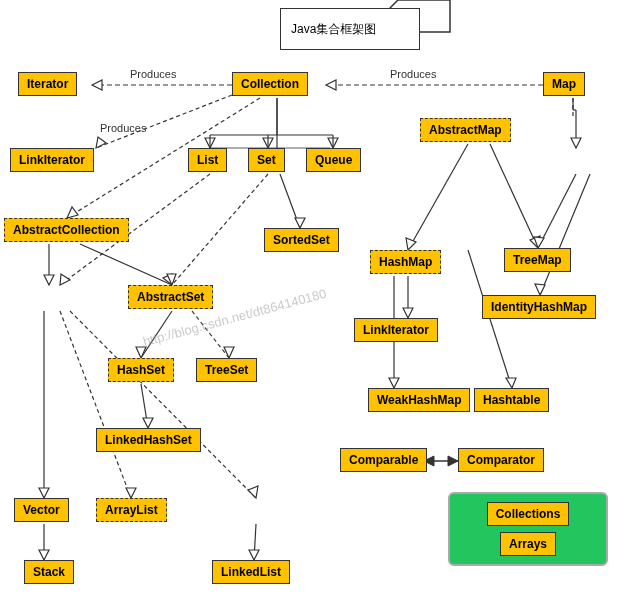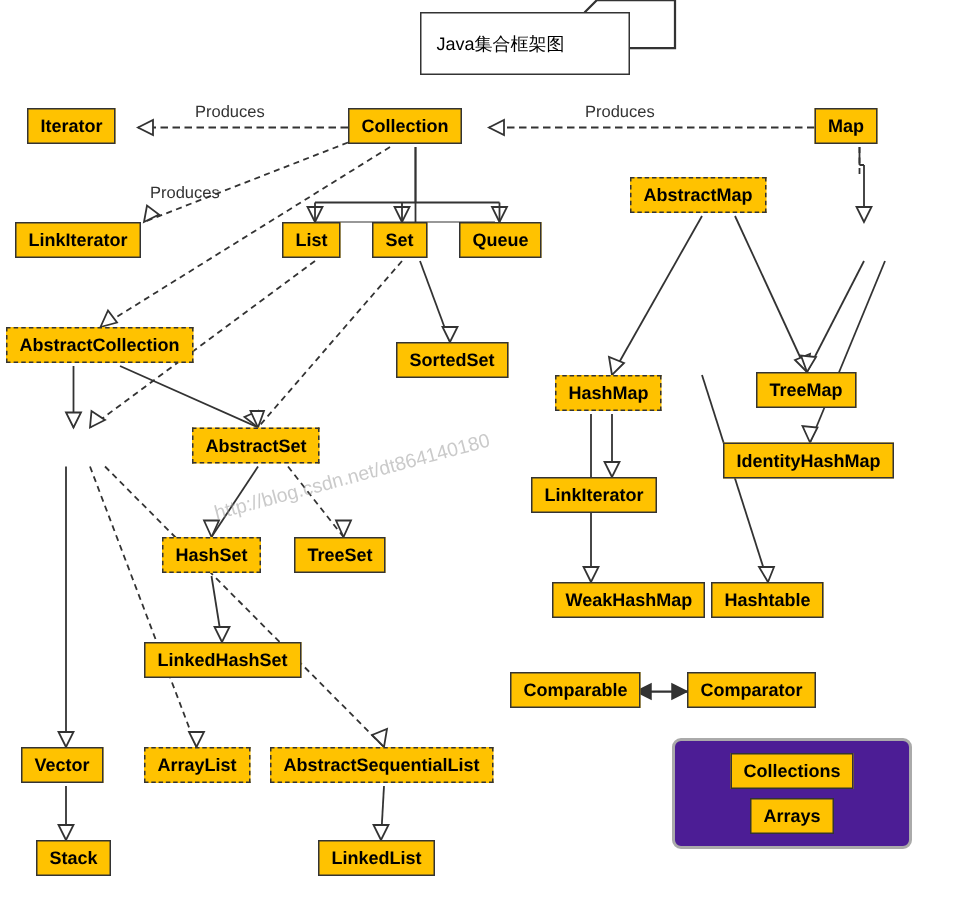--- a/index.html
+++ b/index.html
@@ -41,21 +41,21 @@
     .node-title {
       position: absolute;
       background: #fff;
       border: 1.5px solid #333;
       padding: 4px 10px;
       text-align: center;
       font-size: 12px;
     }
     .legend-box {
       position: absolute;
-      background: #4c1d95;
+      background: #22c55e;
       border: 2px solid #aaa;
       border-radius: 6px;
       padding: 8px;
       display: flex;
       flex-direction: column;
       gap: 6px;
     }
     svg.arrows {
       position: absolute;
       top: 0;
@@ -278,23 +278,20 @@
   </div>
 
   <div class="node" style="left:14px;top:498px;">
     <span>Vector</span>
   </div>
 
   <div class="node-dashed" style="left:96px;top:498px;">
     <span>ArrayList</span>
   </div>
 
-  <div class="node-dashed" style="left:180px;top:498px;">
-    <span>AbstractSequentialList</span>
-  </div>
 
   <div class="node" style="left:24px;top:560px;">
     <span>Stack</span>
   </div>
 
   <div class="node" style="left:212px;top:560px;">
     <span>LinkedList</span>
   </div>
 
   <div class="legend-box" style="left:448px;top:492px;width:160px;">

